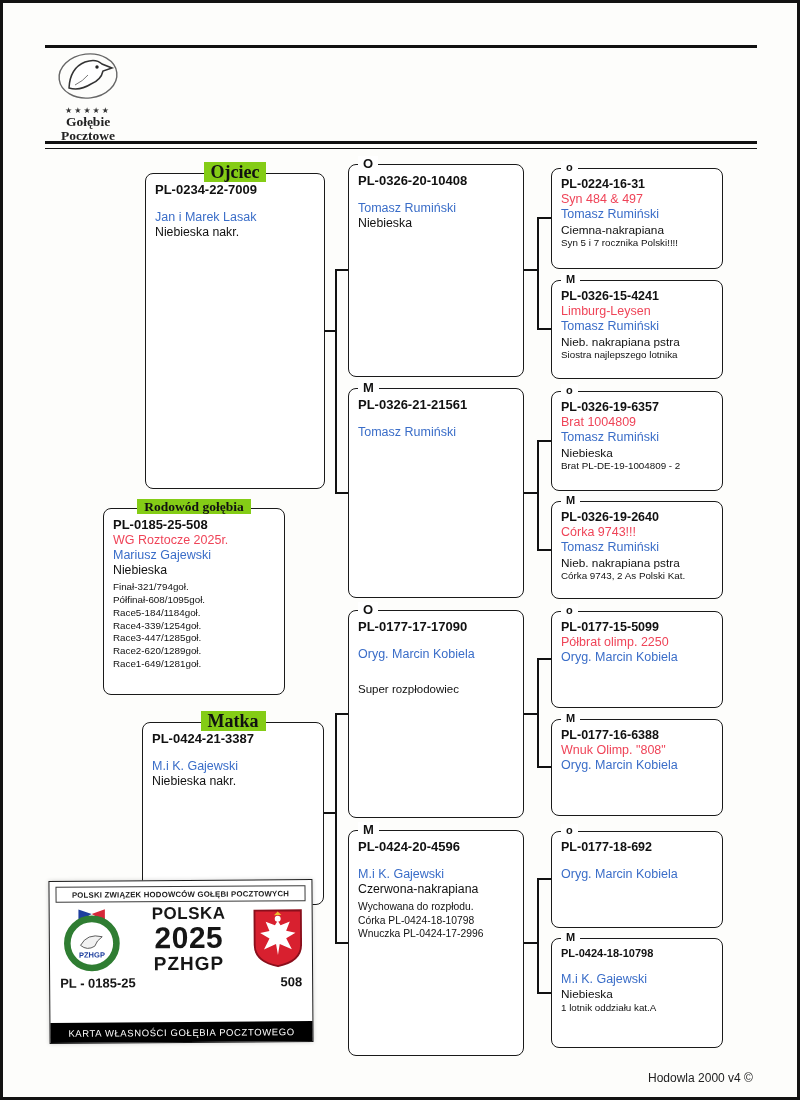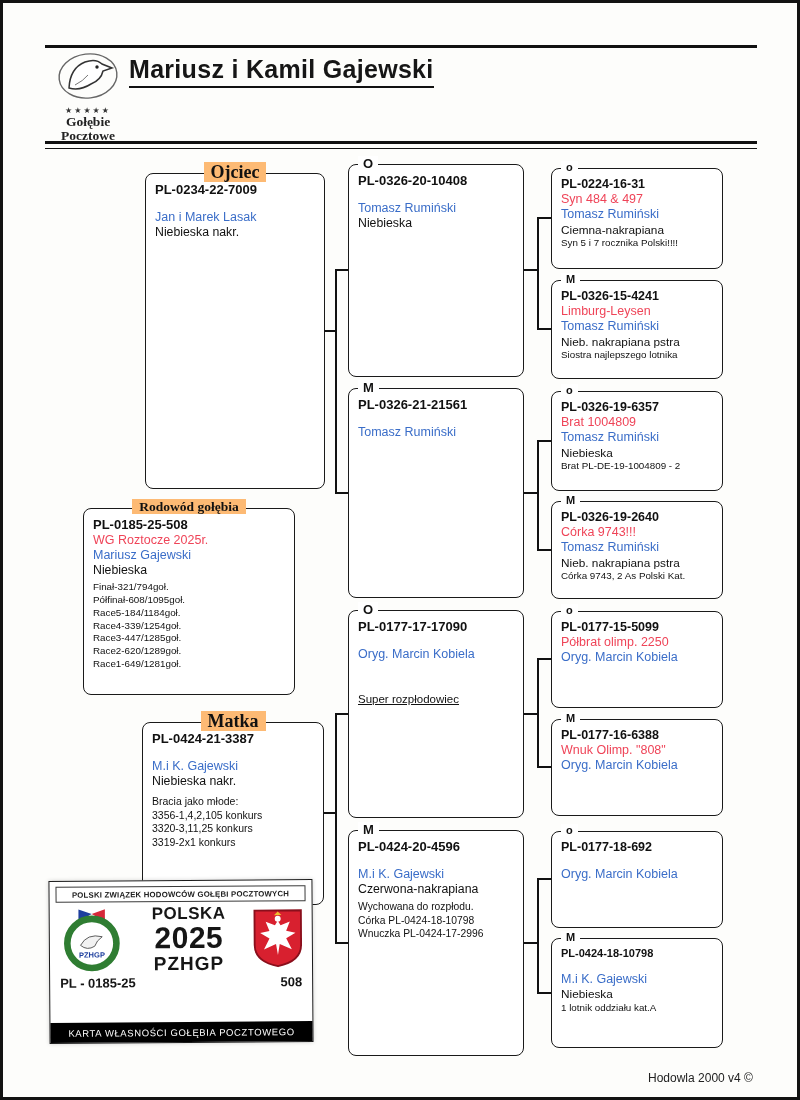--- a/index.html
+++ b/index.html
@@ -23,30 +23,30 @@
     position:absolute; box-sizing:border-box; background:#fff;
     border:1.6px solid #1a1a1a; border-radius:8px; padding:8px 9px;
   }
   .sex-label{
     position:absolute; top:-9px; left:9px; background:#fff; padding:0 5px;
     font-weight:bold; font-size:13px; color:#111;
   }
   .sex-sm{font-size:11px; top:-8px;}
   .sec-label{position:absolute; top:-12px; left:0; right:0; text-align:center;}
   .sec-label span{
-    background:#fdba74; padding:0 7px; font-family:"Liberation Serif", serif;
+    background:#84cc16; padding:0 7px; font-family:"Liberation Serif", serif;
     font-weight:bold; font-size:18px; color:#111;
   }
   .sec-label.small span{font-size:13.5px;}
   .ring{font-weight:bold; font-size:13px; color:#111; line-height:1.2;}
   .t-red{color:var(--c-red,#ef4458); font-size:12.5px; line-height:1.22;}
   .t-blue{color:var(--c-blue,#3a6dc8); font-size:12.5px; line-height:1.22;}
   .t-black{color:#111; font-size:12.3px; line-height:1.25;}
   .t-small{color:#111; font-size:9.8px; line-height:1.3;}
-  .mt12{margin-top:12px;} .mt6{margin-top:6px;} .mt30{margin-top:30px;text-decoration:underline;} .mt3{margin-top:3px;}
+  .mt12{margin-top:12px;} .mt6{margin-top:6px;} .mt30{margin-top:20px;} .mt3{margin-top:3px;}
   .conn{position:absolute; background:#111;}
   
   .card{
     position:absolute; left:46px; top:877px; width:264px; height:163px;
     background:#fff; border:1.6px solid #1c1c1c; box-sizing:border-box;
     transform:rotate(-0.4deg); box-shadow:0 0 4px rgba(0,0,0,.18);
   }
   .card-header{
     margin:5px 6px 0; border:1px solid #3a3a3a; text-align:center;
     font-size:7.8px; letter-spacing:.2px; padding:2.5px 0; font-weight:bold; color:#222;
@@ -77,30 +77,29 @@
       <ellipse cx="33" cy="25" rx="29" ry="22" fill="none" stroke="#666" stroke-width="1.4" transform="rotate(-7 33 25)"></ellipse>
       <path d="M14 37 Q15 17 30 11 Q41 7 47 13 L57 17 L48 20 Q46 29 36 33 Q25 40 14 37 Z" fill="#fff" stroke="#333" stroke-width="1.5"></path>
       <path d="M20 34 Q28 30 33 24" fill="none" stroke="#777" stroke-width="1"></path>
       <circle cx="42" cy="16" r="1.7" fill="#222"></circle>
     </svg>
     <div class="stars">★★★★★</div>
     <div class="logotype">Gołębie</div>
     <div class="logotype">Pocztowe</div>
   </div>
 
-  <div class="breeder-title">Mariusz i Kamil Gajewski</div>
 
   <div class="pbox" style="left:142px; top:170px; width:180px; height:316px;">
     <div class="sec-label"><span>Ojciec</span></div>
     <div class="ring">PL-0234-22-7009</div>
     <div class="t-blue mt12">Jan i Marek Lasak</div>
     <div class="t-black">Niebieska nakr.</div>
   </div>
 
-  <div class="pbox" style="left:80px; top:505px; width:212px; height:187px;">
+  <div class="pbox" style="left:100px; top:505px; width:182px; height:187px;">
     <div class="sec-label small"><span>Rodowód gołębia</span></div>
     <div class="ring">PL-0185-25-508</div>
     <div class="t-red">WG Roztocze 2025r.</div>
     <div class="t-blue">Mariusz Gajewski</div>
     <div class="t-black">Niebieska</div>
     <div class="t-small mt3">
       <div>Finał-321/794goł.</div>
       <div>Półfinał-608/1095goł.</div>
       <div>Race5-184/1184goł.</div>
       <div>Race4-339/1254goł.</div>
@@ -108,26 +107,20 @@
       <div>Race2-620/1289goł.</div>
       <div>Race1-649/1281goł.</div>
     </div>
   </div>
 
   <div class="pbox" style="left:139px; top:719px; width:182px; height:183px;">
     <div class="sec-label"><span>Matka</span></div>
     <div class="ring">PL-0424-21-3387</div>
     <div class="t-blue mt12">M.i K. Gajewski</div>
     <div class="t-black">Niebieska nakr.</div>
-    <div class="t-small mt6" style="font-size:10.5px;">
-      <div>Bracia jako młode:</div>
-      <div>3356-1,4,2,105 konkurs</div>
-      <div>3320-3,11,25 konkurs</div>
-      <div>3319-2x1 konkurs</div>
-    </div>
   </div>
 
   <div class="pbox" style="left:345px; top:161px; width:176px; height:213px;">
     <span class="sex-label">O</span>
     <div class="ring">PL-0326-20-10408</div>
     <div class="t-blue mt12">Tomasz Rumiński</div>
     <div class="t-black">Niebieska</div>
   </div>
 
   <div class="pbox" style="left:345px; top:385px; width:176px; height:210px;">

